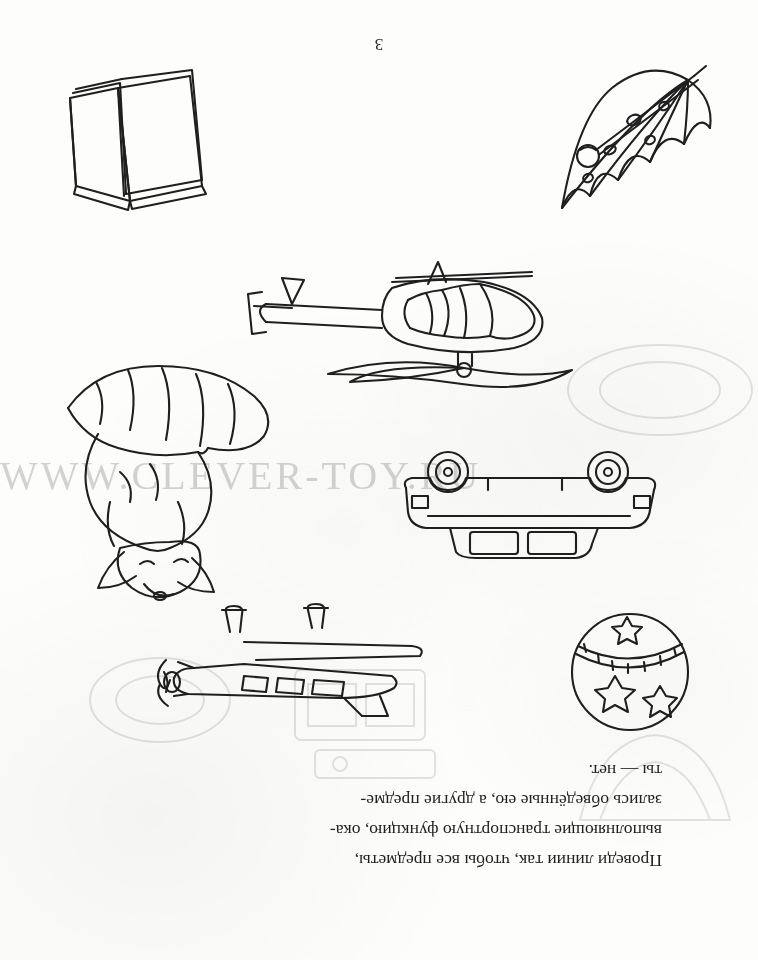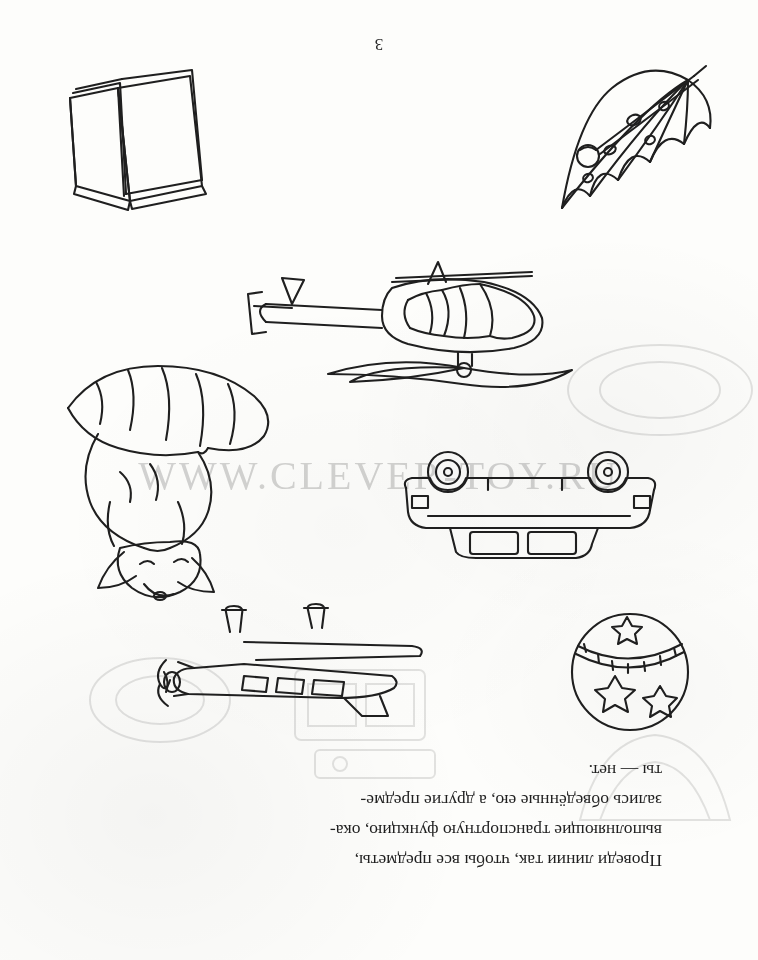--- a/index.html
+++ b/index.html
@@ -36,21 +36,21 @@
     text-align: center;
     font-size: 17px;
     color: #2b2b2b;
     transform: rotate(180deg);
   }
   .watermark {
     position: absolute;
     top: 452px;
     left: 0;
     width: 758px;
-    text-align: center;
+    text-align: left;
     font-family: "Liberation Serif", serif;
     font-size: 40px;
     letter-spacing: 3px;
     color: rgba(40,40,40,0.20);
     white-space: nowrap;
     pointer-events: none;
     user-select: none;
   }
   .instructions {
     position: absolute;

